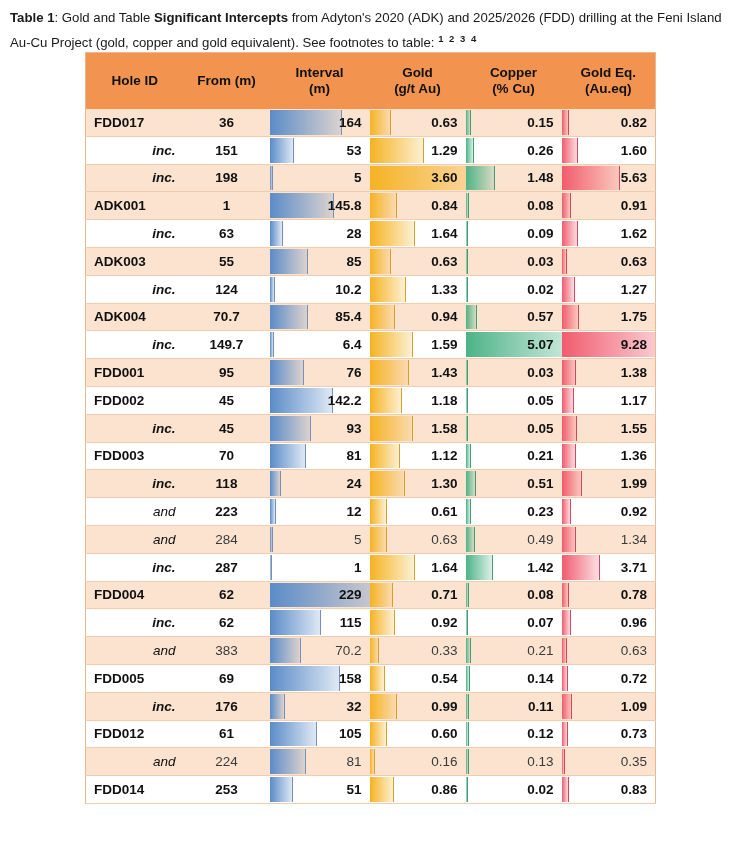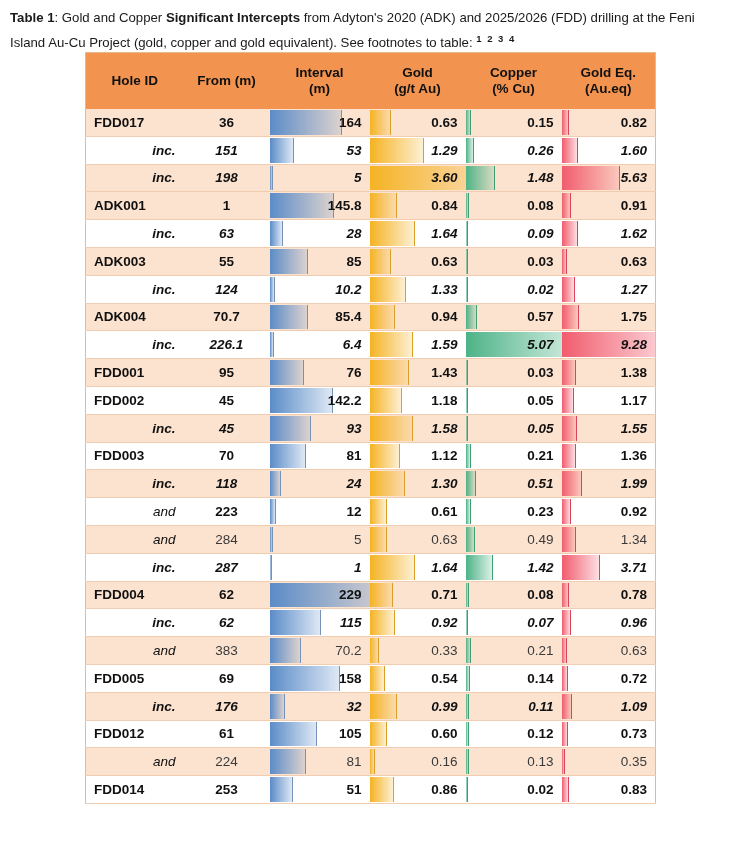--- a/index.html
+++ b/index.html
@@ -80,28 +80,28 @@
   .bar.gold{border-right:1px solid #d99f27;}
   .bar.green{border-right:1px solid #3f9e72;}
   .bar.red{border-right:1px solid #d9455c;}
   .bar.full{border-right:none;}
 
   td.hole .cellinner{text-align:left;font-weight:bold;color:#111;}
   td.hole.inc .cellinner{text-align:right;font-style:italic;font-weight:bold;}
   td.hole.and .cellinner{text-align:right;font-style:italic;font-weight:normal;}
   td.num .cellinner{text-align:center;color:#3a3a3a;}
   td.num.b .cellinner{font-weight:bold;color:#111;}
-  td.num.i .cellinner{font-style:italic;}
+  td.num.i .cellinner{}
   td.rt .cellinner{text-align:right;}
 </style>
 </head>
 <body>
 
 <div id="caption">
-  <b>Table 1</b><span>: Gold and Copper </span><b>Significant Intercepts</b><span> from Adyton's 2020 (ADK) and 2025/2026 (FDD) drilling</span>
+  <b>Table 1</b><span>: Gold and Table </span><b>Significant Intercepts</b><span> from Adyton's 2020 (ADK) and 2025/2026 (FDD) drilling</span>
   <span>at the Feni Island Au-Cu Project (gold, copper and gold equivalent). See footnotes to table: </span><sup>1 2 3 4</sup>
 </div>
 
 <div id="table-wrap">
   <table class="itbl">
     <colgroup>
       <col class="c-hole">
         <col class="c-from">
         <col class="c-int">
       <col class="c-gold">
@@ -309,21 +309,21 @@
           <td class="num rt vsep b">
             <div class="bar red" style="width: 18%; background: linear-gradient(to right, rgb(241, 92, 110) 0%, rgba(241, 92, 110, 0.2) 100%);"></div>
             <div class="cellinner">1.75</div>
           </td>
         </tr>
         <tr class="r wht">
           <td class="hole sep inc">
             <div class="cellinner">inc.</div>
           </td>
           <td class="num sep b i">
-            <div class="cellinner">226.1</div>
+            <div class="cellinner">149.7</div>
           </td>
           <td class="num rt vsep b i">
             <div class="bar blue" style="width: 3%; background: linear-gradient(to right, rgb(91, 140, 200) 0%, rgba(91, 140, 200, 0.2) 100%);"></div>
             <div class="cellinner">6.4</div>
           </td>
           <td class="num rt vsep b i">
             <div class="bar gold" style="width: 44%; background: linear-gradient(to right, rgb(245, 179, 35) 0%, rgba(245, 179, 35, 0.2) 100%);"></div>
             <div class="cellinner">1.59</div>
           </td>
           <td class="num rt vsep b i">

